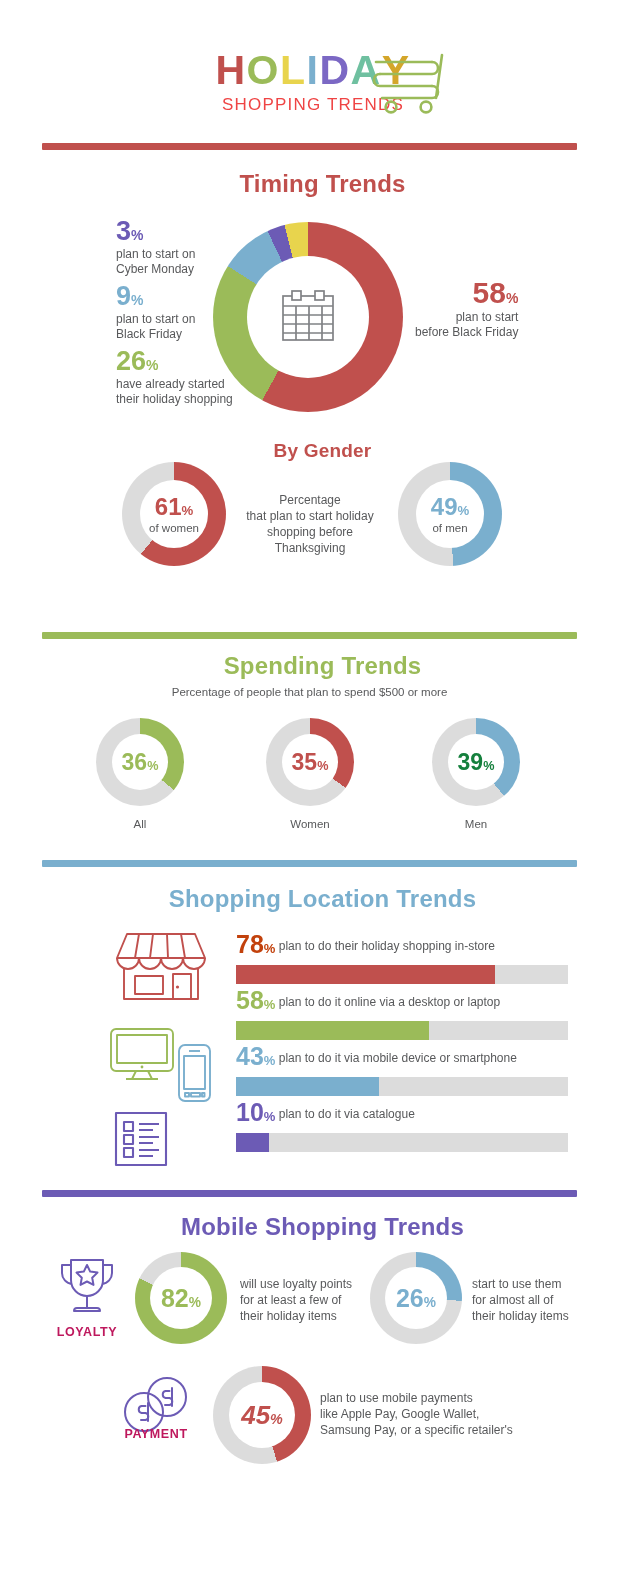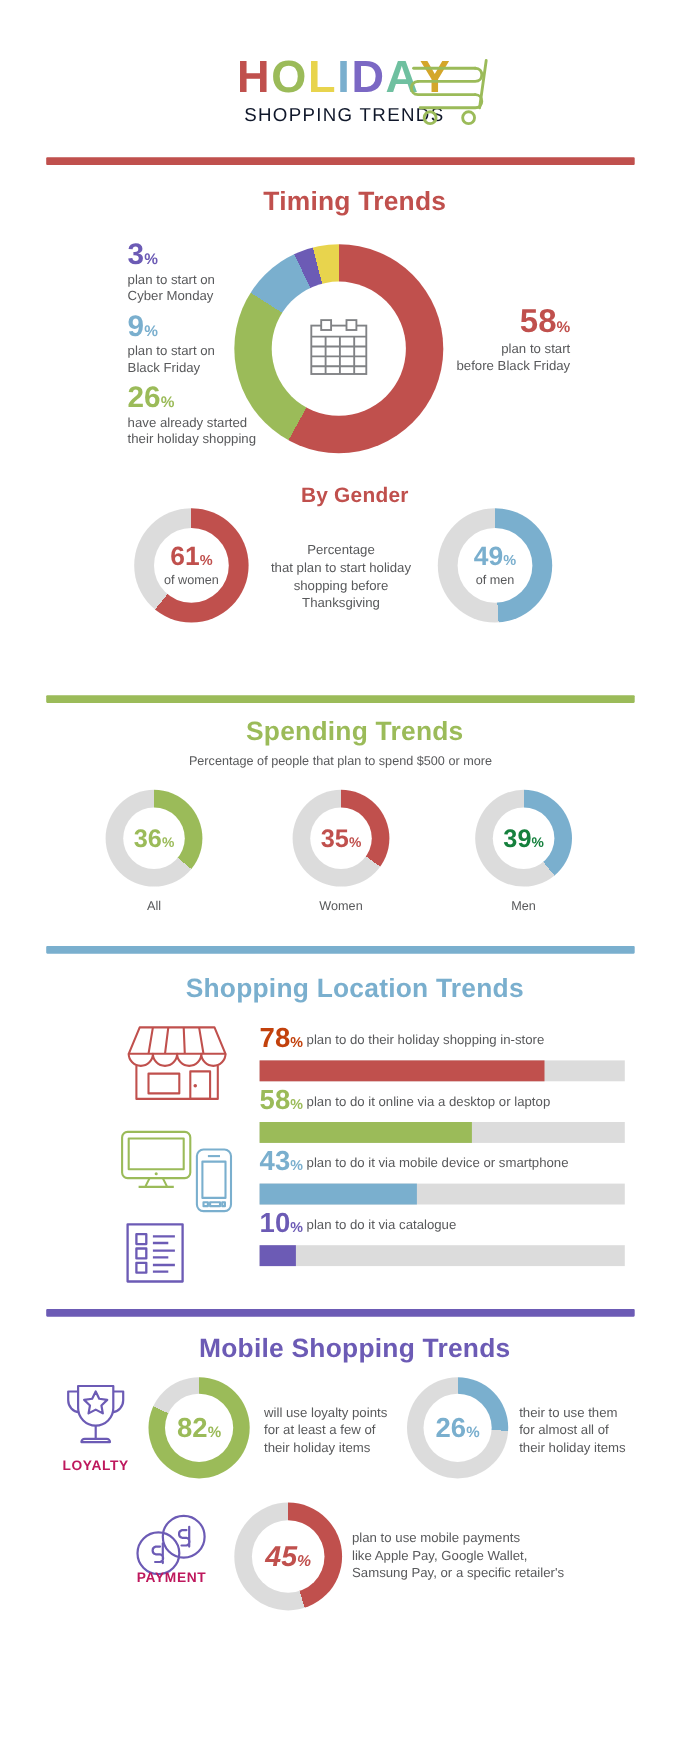--- a/index.html
+++ b/index.html
@@ -9,21 +9,21 @@
     color:#58595b;
     -webkit-font-smoothing:antialiased;
   }
   .page{position:relative;width:619px;height:1585px;}
 
   
   .header{position:absolute;left:0;top:48px;width:619px;height:82px;}
   .logo-wrap{position:absolute;left:163px;top:0;width:300px;text-align:center;}
   .holiday{font-size:41px;font-weight:bold;letter-spacing:1.5px;line-height:44px;white-space:nowrap;}
   .holiday span{display:inline-block;}
-  .subtitle{font-size:17px;letter-spacing:1.2px;color:#0f172a;margin-top:3px;white-space:nowrap;}
+  .subtitle{font-size:17px;letter-spacing:1.2px;color:#ef4444;margin-top:3px;white-space:nowrap;}
   .cart{position:absolute;left:370px;top:4px;}
 
   
   .divider{position:absolute;left:42px;width:535px;height:7px;border-radius:1px;}
 
   
   .sec-title{position:absolute;width:619px;text-align:center;font-size:24px;font-weight:bold;letter-spacing:.2px;padding-left:13px;}
   .sec-sub{position:absolute;width:619px;text-align:center;font-size:11.5px;color:#58595b;}
 
   
@@ -274,21 +274,21 @@
     <span>for at least a few of</span><br>
     <span>their holiday items</span>
   </div>
 
   <div class="donut" id="loyalty-donut-26" style="left: 370px; top: 1252px; width: 92px; height: 92px; background: conic-gradient(rgb(122, 175, 206) 0deg, rgb(122, 175, 206) 93.6deg, rgb(220, 220, 220) 93.6deg, rgb(220, 220, 220) 360deg);">
     <div class="hole" style="left:15px;top:15px;width:62px;height:62px;">
       <div class="dval" style="font-size:25px;color:#7aafce"><span>26</span><span class="pct">%</span></div>
     </div>
   </div>
   <div class="mtext" style="left:472px;top:1276px;width:125px;">
-    <span>their to use them</span><br>
+    <span>start to use them</span><br>
     <span>for almost all of</span><br>
     <span>their holiday items</span>
   </div>
 
   <div style="position:absolute;left:116px;top:1370px;">
     <svg width="80" height="66" viewBox="0 0 80 66">
       <g fill="none" stroke="#6c5bb5" stroke-width="2">
         <circle cx="28" cy="42" r="19"></circle>
         <circle cx="51" cy="27" r="19"></circle>
         <path d="M56 18 v18 M53.5 21 h-4 a3.6 3.6 0 0 0 0 7 h4 a3.6 3.6 0 0 1 0 7 h-4.5" stroke-linecap="round"></path>

